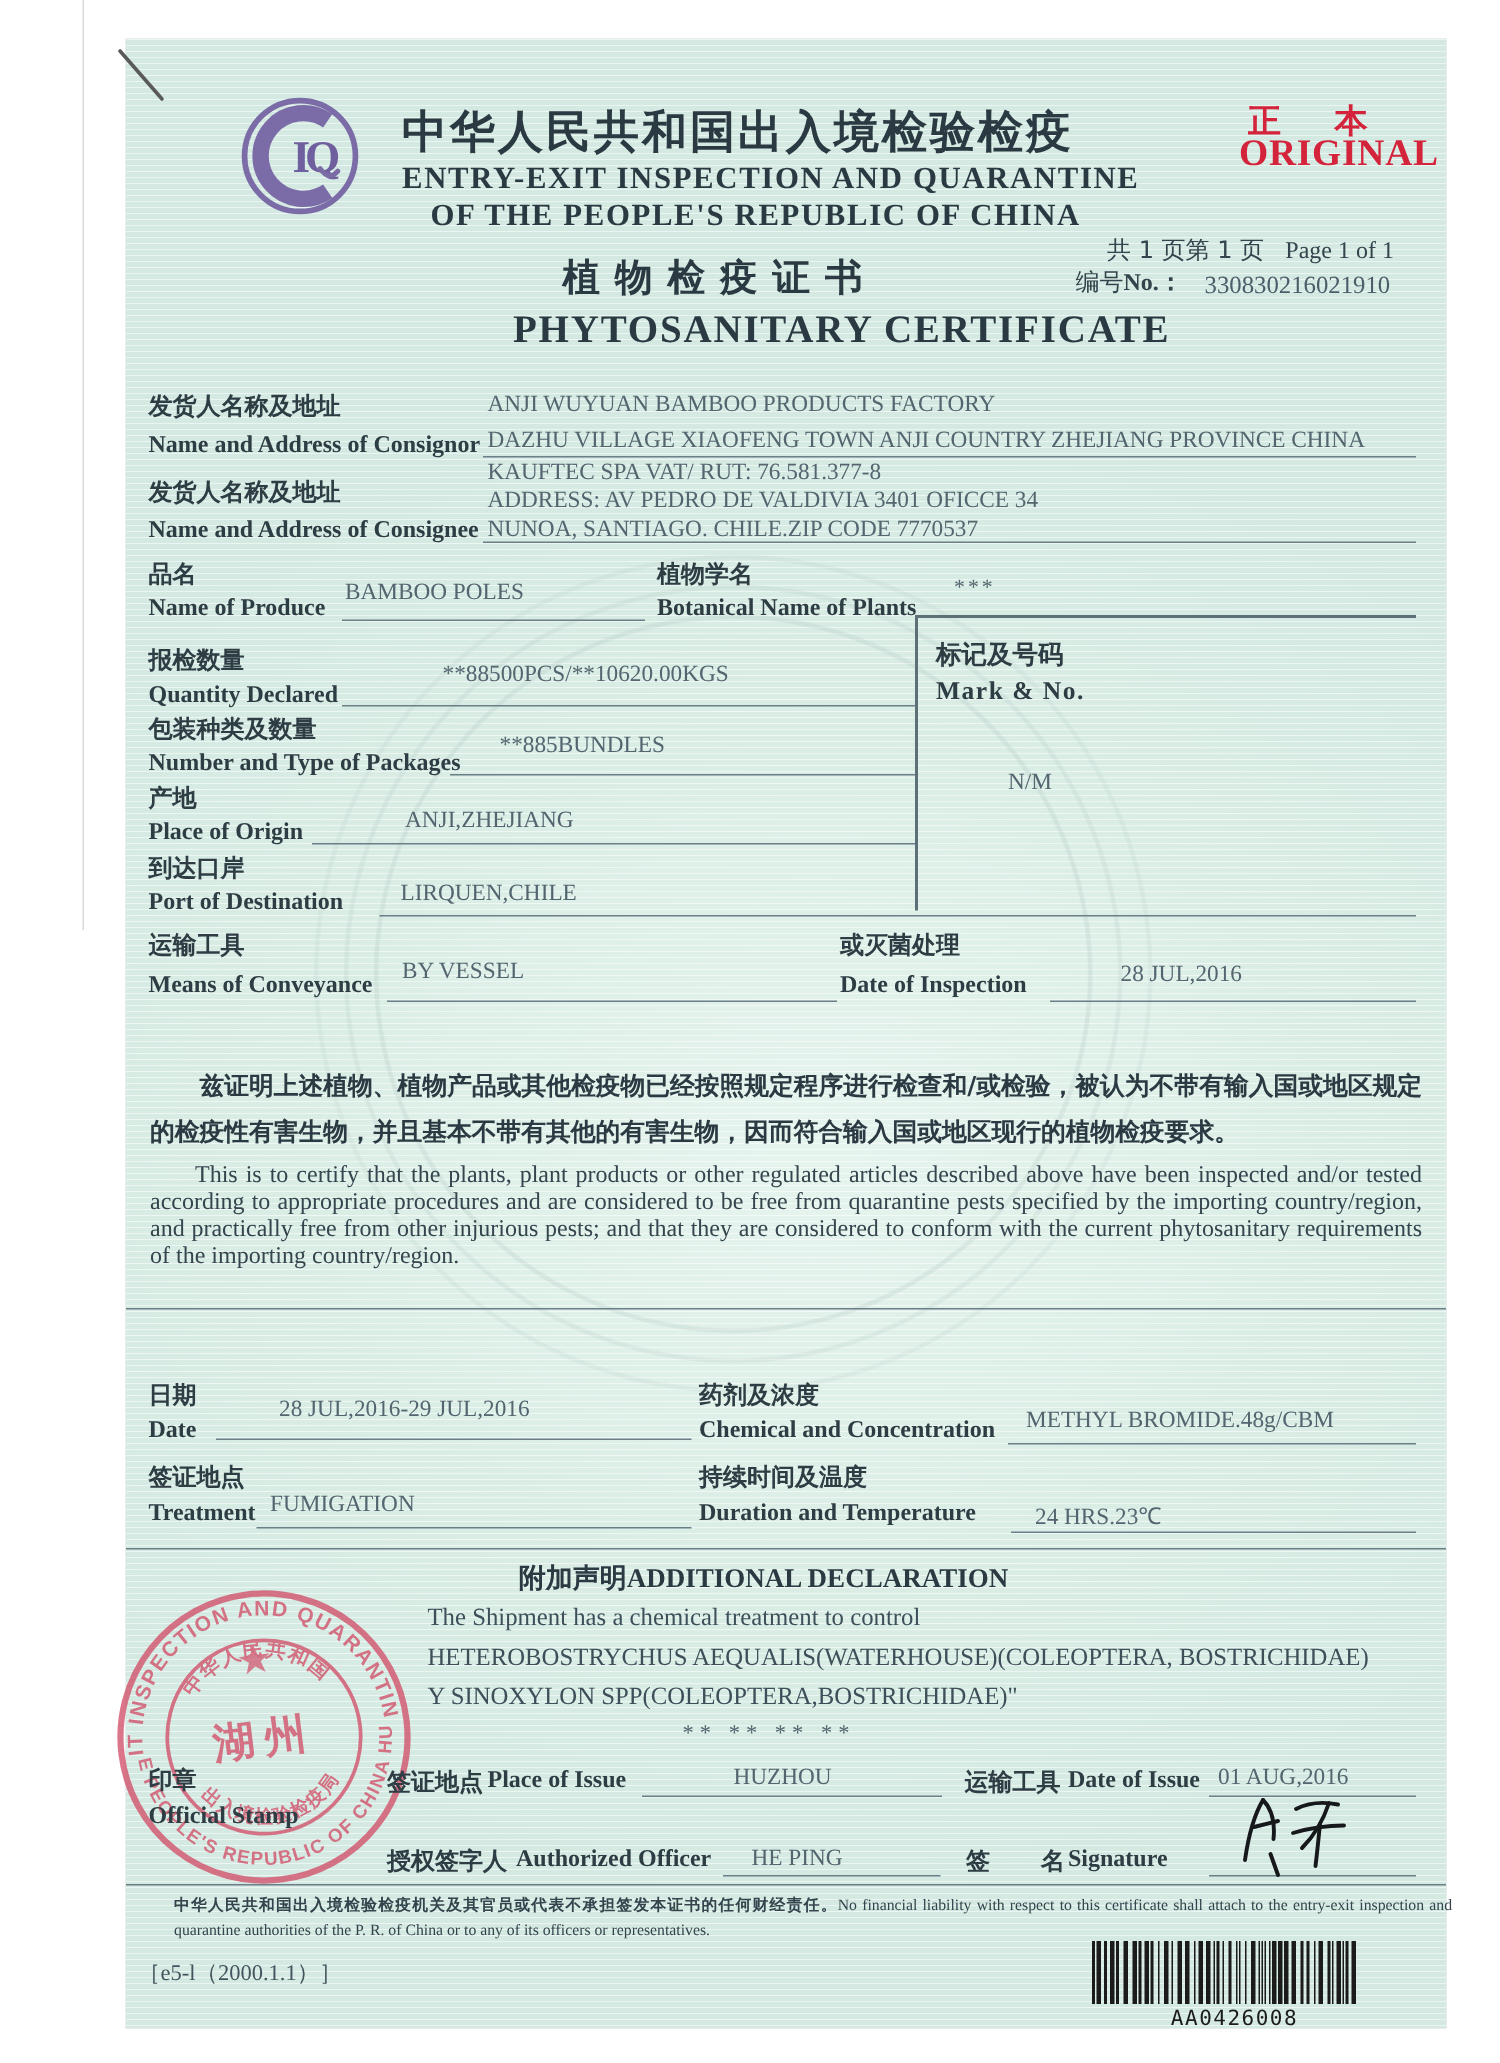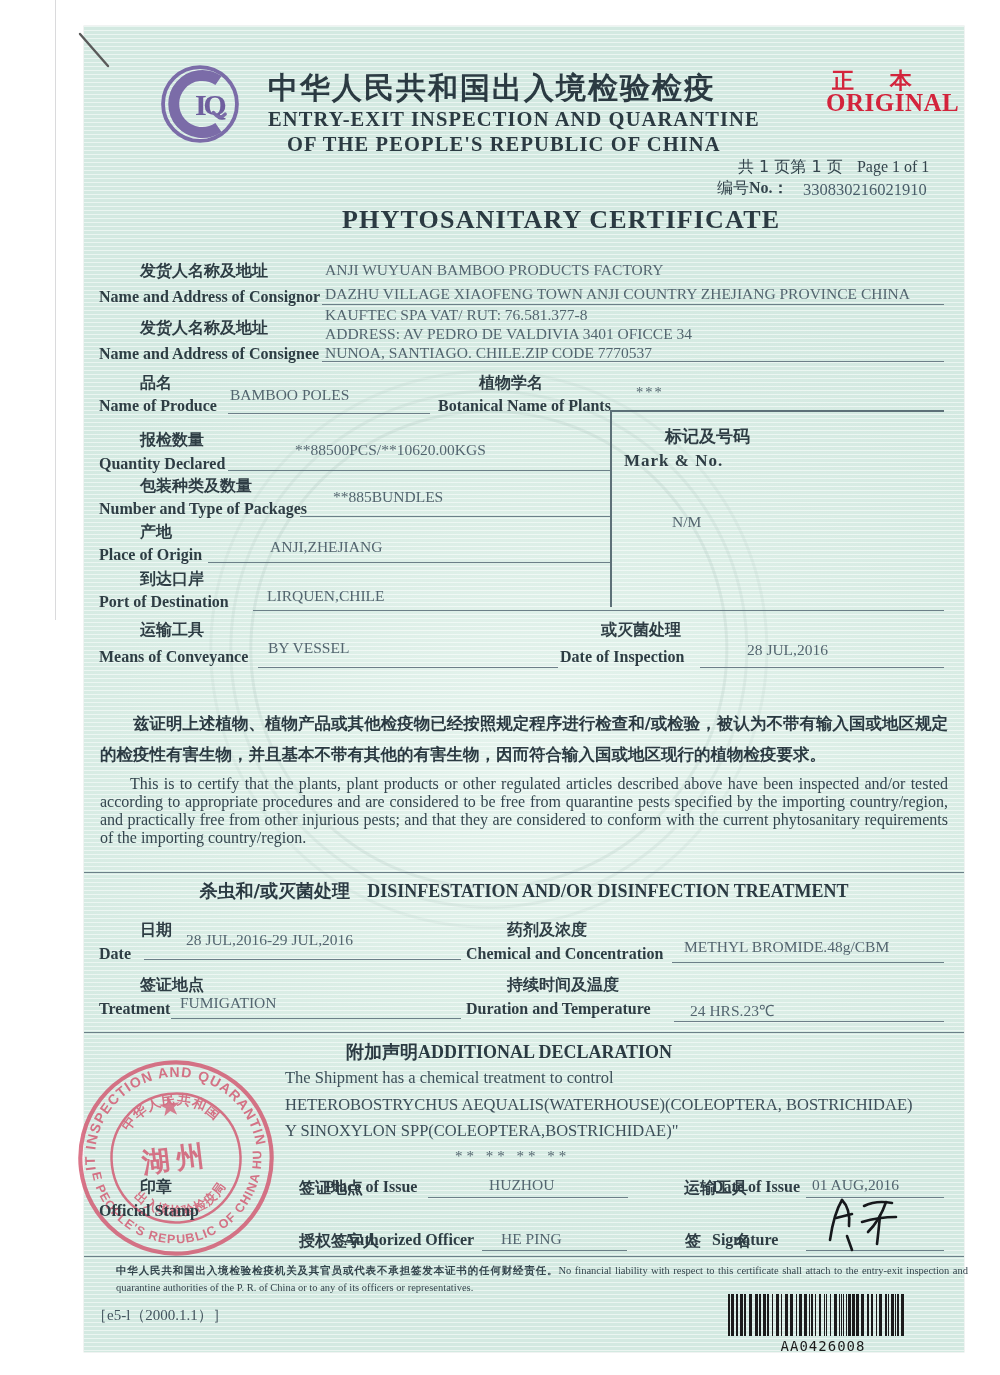--- a/index.html
+++ b/index.html
@@ -107,21 +107,21 @@
     font-family:"DejaVu Sans", sans-serif; font-weight:700;
     font-size:25px; letter-spacing:10px; color:#2b3a42;
   }
   .title-en {
     position:absolute; left:342px; top:205px;
     font-family:"Liberation Serif", serif; font-weight:700;
     font-size:26px; letter-spacing:1.2px; color:#2b3a42;
   }
 
   
-  .lbl-cn { position:absolute; font-family:"DejaVu Sans", sans-serif; font-weight:700; font-size:16px; color:#2e3d44; white-space:nowrap;margin-left:41px; }
+  .lbl-cn { position:absolute; font-family:"DejaVu Sans", sans-serif; font-weight:700; font-size:16px; color:#2e3d44; white-space:nowrap; }
   .lbl-en { position:absolute; font-family:"Liberation Serif", serif; font-weight:700; font-size:16px; color:#2e3d44; white-space:nowrap; }
   .val    { position:absolute; font-family:"Liberation Serif", serif; font-size:15.5px; color:#53656f; white-space:nowrap; }
   .val-sm { font-size:14.5px; }
 
   
   #cert-cn {
     position:absolute; left:100px; top:708px; width:848px;
     font-family:"DejaVu Sans", sans-serif; font-weight:700;
     font-size:16.5px; line-height:31px; color:#2b3a42;
     text-indent:33px; text-align:justify;
@@ -229,20 +229,21 @@
   <div class="pageline">
     <span>共 1 页第 1 页</span>
     <span class="lat">&nbsp;</span>
     <span class="lat">Page 1 of 1</span>
   </div>
   <div class="nolbl">
     <span>编号</span><span class="lat">No.：</span>
   </div>
   <div class="noval">330830216021910</div>
 
+  <div class="title-cn">植物检疫证书</div>
   <div class="title-en">PHYTOSANITARY CERTIFICATE</div>
 
   <div class="lbl-cn" style="left:99px;  top:261px;">发货人名称及地址</div>
   <div class="lbl-en" style="left:99px;  top:288px;">Name and Address of Consignor</div>
   <div class="val" style="left:325px; top:261px;">ANJI WUYUAN BAMBOO PRODUCTS FACTORY</div>
   <div class="val" style="left:325px; top:285px;">DAZHU VILLAGE XIAOFENG TOWN ANJI COUNTRY ZHEJIANG PROVINCE CHINA</div>
   <div class="rule" style="left:322px; top:304px; width:622px;"></div>
 
   <div class="lbl-cn" style="left:99px;  top:318px;">发货人名称及地址</div>
   <div class="lbl-en" style="left:99px;  top:345px;">Name and Address of Consignee</div>
@@ -295,25 +296,20 @@
   <div class="lbl-cn" style="left:560px; top:620px;">或灭菌处理</div>
   <div class="lbl-en" style="left:560px; top:648px;">Date of Inspection</div>
   <div class="val" style="left:747px; top:641px;">28 JUL,2016</div>
   <div class="rule" style="left:700px; top:667px; width:244px;"></div>
 
   <div id="cert-cn">兹证明上述植物、植物产品或其他检疫物已经按照规定程序进行检查和/或检验，被认为不带有输入国或地区规定的检疫性有害生物，并且基本不带有其他的有害生物，因而符合输入国或地区现行的植物检疫要求。</div>
   <div id="cert-en">This is to certify that the plants, plant products or other regulated articles described above have been inspected and/or tested according to appropriate procedures and are considered to be free from quarantine pests specified by the importing country/region, and practically free from other injurious pests; and that they are considered to conform with the current phytosanitary requirements of the importing country/region.</div>
 
   <div class="rule" style="left:84px; top:872px; width:880px; border-bottom-width:1.6px;"></div>
 
-  <div class="sect-head" style="left:84px; top:879px;">
-    <span>杀虫和/或灭菌处理</span>
-    <span class="lat">&nbsp;</span>
-    <span class="lat">DISINFESTATION AND/OR DISINFECTION TREATMENT</span>
-  </div>
 
   <div class="lbl-cn" style="left:99px;  top:920px;">日期</div>
   <div class="lbl-en" style="left:99px;  top:945px;">Date</div>
   <div class="val" style="left:186px; top:931px;">28 JUL,2016-29 JUL,2016</div>
   <div class="rule" style="left:144px; top:959px; width:317px;"></div>
 
   <div class="lbl-cn" style="left:466px; top:920px;">药剂及浓度</div>
   <div class="lbl-en" style="left:466px; top:945px;">Chemical and Concentration</div>
   <div class="val" style="left:684px; top:938px;">METHYL BROMIDE.48g/CBM</div>
   <div class="rule" style="left:672px; top:962px; width:272px;"></div>

